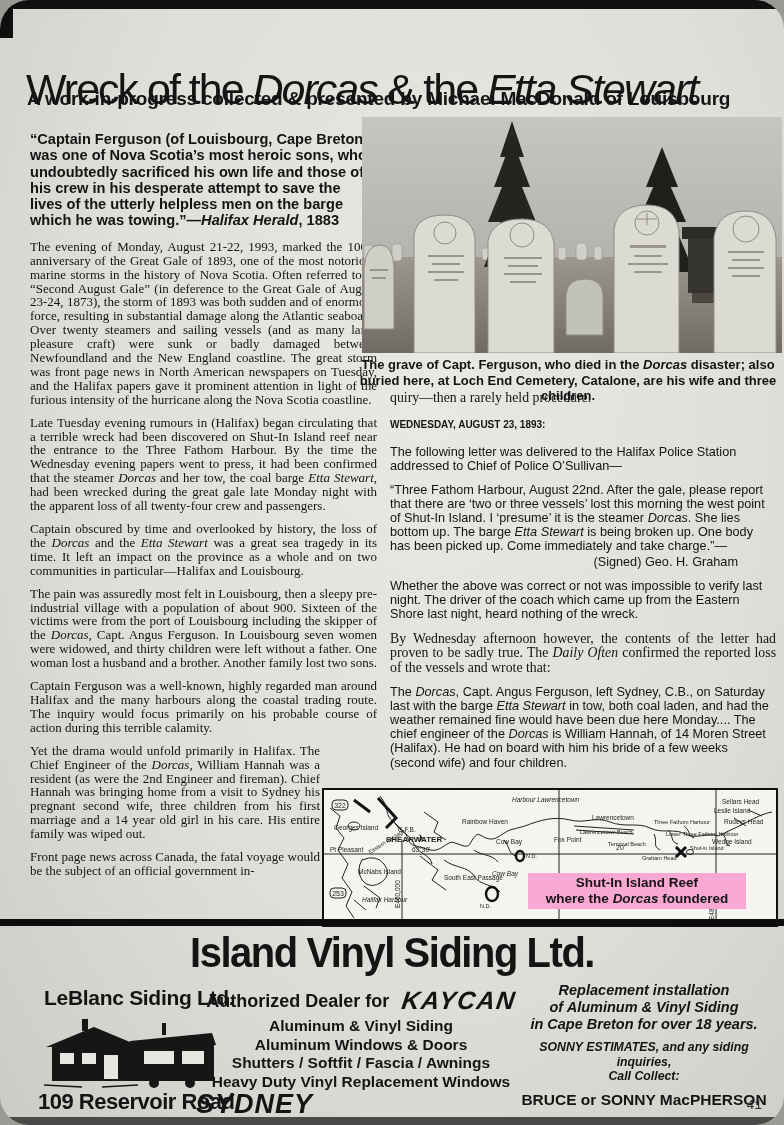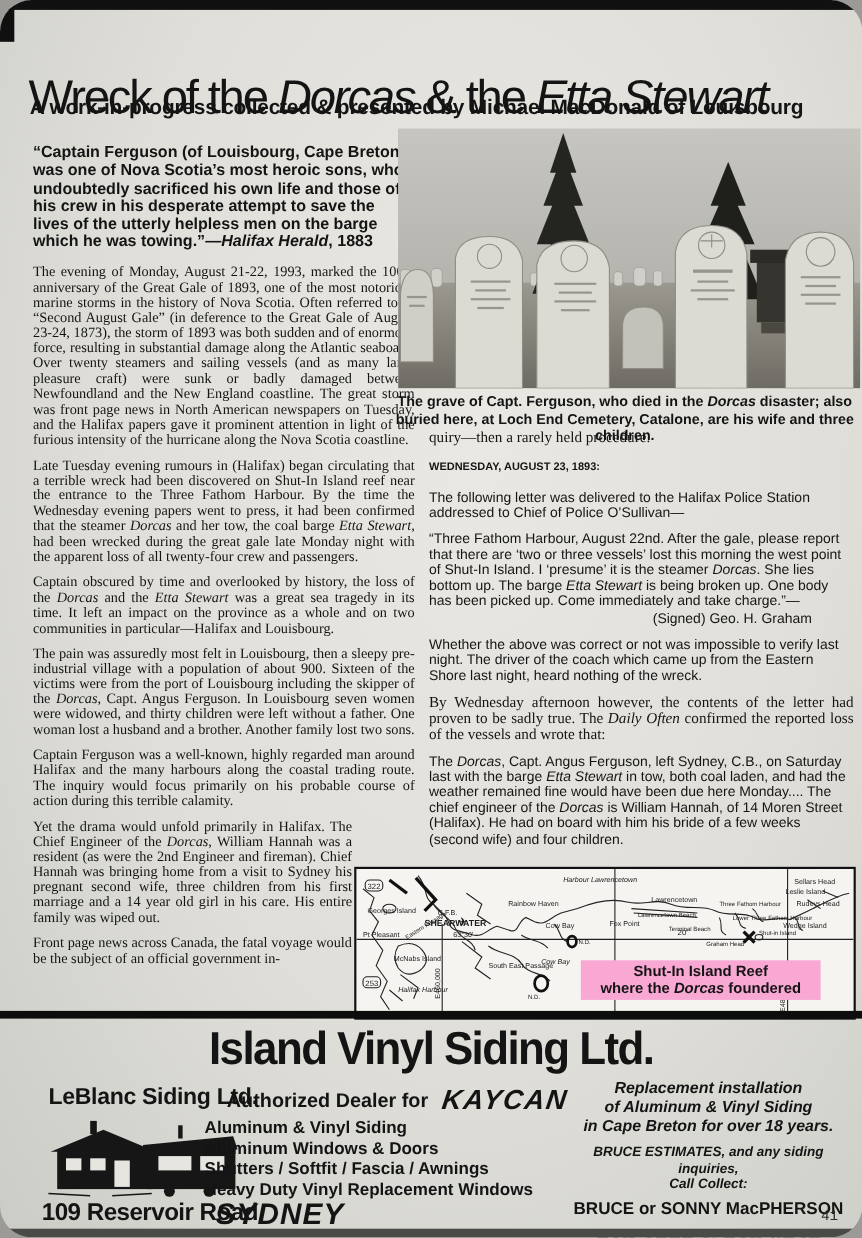--- a/index.html
+++ b/index.html
@@ -38,21 +38,21 @@
   .rule{position:absolute;left:0;top:919px;width:784px;height:7px;background:#0d0d0d;}
 
   .ad{position:absolute;left:0;top:929px;width:784px;height:188px;}
   .ad-title{position:absolute;left:0;top:0;width:784px;text-align:center;font-size:42px;font-weight:bold;letter-spacing:-1.5px;transform:scaleX(.95);}
   .leblanc{position:absolute;left:44px;top:57px;font-size:21px;font-weight:bold;letter-spacing:-0.3px;}
   .house{position:absolute;left:42px;top:86px;}
   .addr{position:absolute;left:38px;top:160px;font-size:22px;font-weight:bold;letter-spacing:-0.5px;}
   .dealer{position:absolute;left:196px;top:57px;width:330px;text-align:center;white-space:nowrap;}
   .dealer-prefix{font-weight:bold;font-size:18px;vertical-align:2px;}
   .kaycan{display:inline-block;font-weight:bold;font-style:italic;font-size:25px;letter-spacing:1.5px;transform:skewX(-8deg);margin-left:8px;}
-  .centerlines{position:absolute;left:186px;top:88px;width:350px;text-align:left;font-weight:bold;font-size:15.5px;line-height:18.5px;}
+  .centerlines{position:absolute;left:186px;top:88px;width:350px;text-align:center;font-weight:bold;font-size:15.5px;line-height:18.5px;}
   .centerlines p{margin:0;}
   .sydney{position:absolute;left:196px;top:160px;width:330px;text-align:left;font-size:27px;font-weight:bold;letter-spacing:1px;font-style:italic;}
   .adright{position:absolute;left:516px;top:53px;width:256px;text-align:center;}
   .pro p{margin:0;font-weight:bold;font-style:italic;font-size:14.5px;line-height:17px;}
   .free{margin-top:7px;font-weight:bold;font-style:italic;font-size:12.3px;line-height:14.5px;}
   .names{margin-top:7px;font-weight:bold;font-size:15.5px;}
   .phones{margin-top:4px;font-weight:bold;font-size:22px;letter-spacing:-0.5px;}
   .pagenum{position:absolute;right:22px;bottom:12px;font-family:"Liberation Mono",monospace;font-size:13px;color:#2a2a2a;}
 
   .mapsvg text{font-family:"Liberation Sans",sans-serif;fill:#1c1c1c;}
@@ -321,21 +321,21 @@
     </div>
     <div class="sydney">SYDNEY</div>
 
     <div class="adright">
       <div class="pro">
         <p>Replacement installation</p>
         <p>of Aluminum &amp; Vinyl Siding</p>
         <p>in Cape Breton for over 18 years.</p>
       </div>
       <div class="free">
-        <div>BRUCE ESTIMATES, and any siding inquiries,</div>
+        <div>SONNY ESTIMATES, and any siding inquiries,</div>
         <div>Call Collect:</div>
       </div>
       <div class="names">BRUCE or SONNY MacPHERSON</div>
       <div class="phones">539-3665 &amp; 539-4626</div>
     </div>
   </section>
 
   <div class="pagenum">41</div>
   <div class="bottomband"></div>
 </div>

